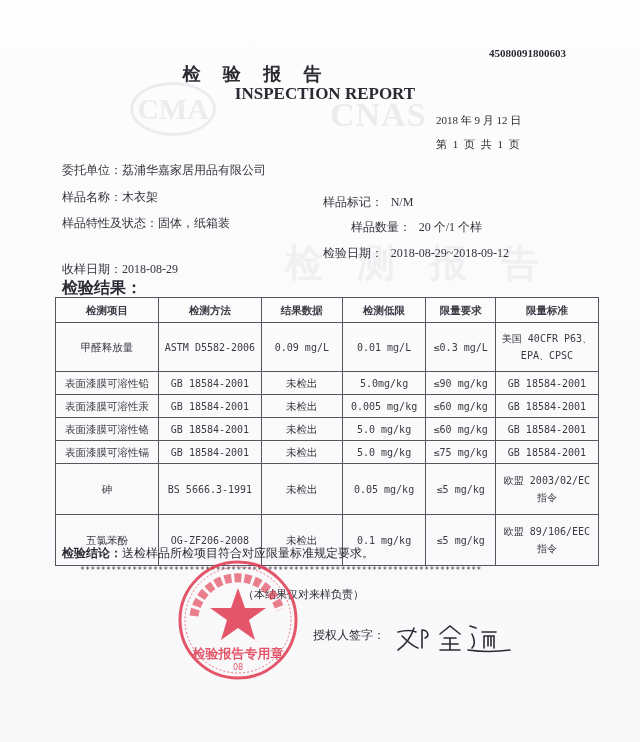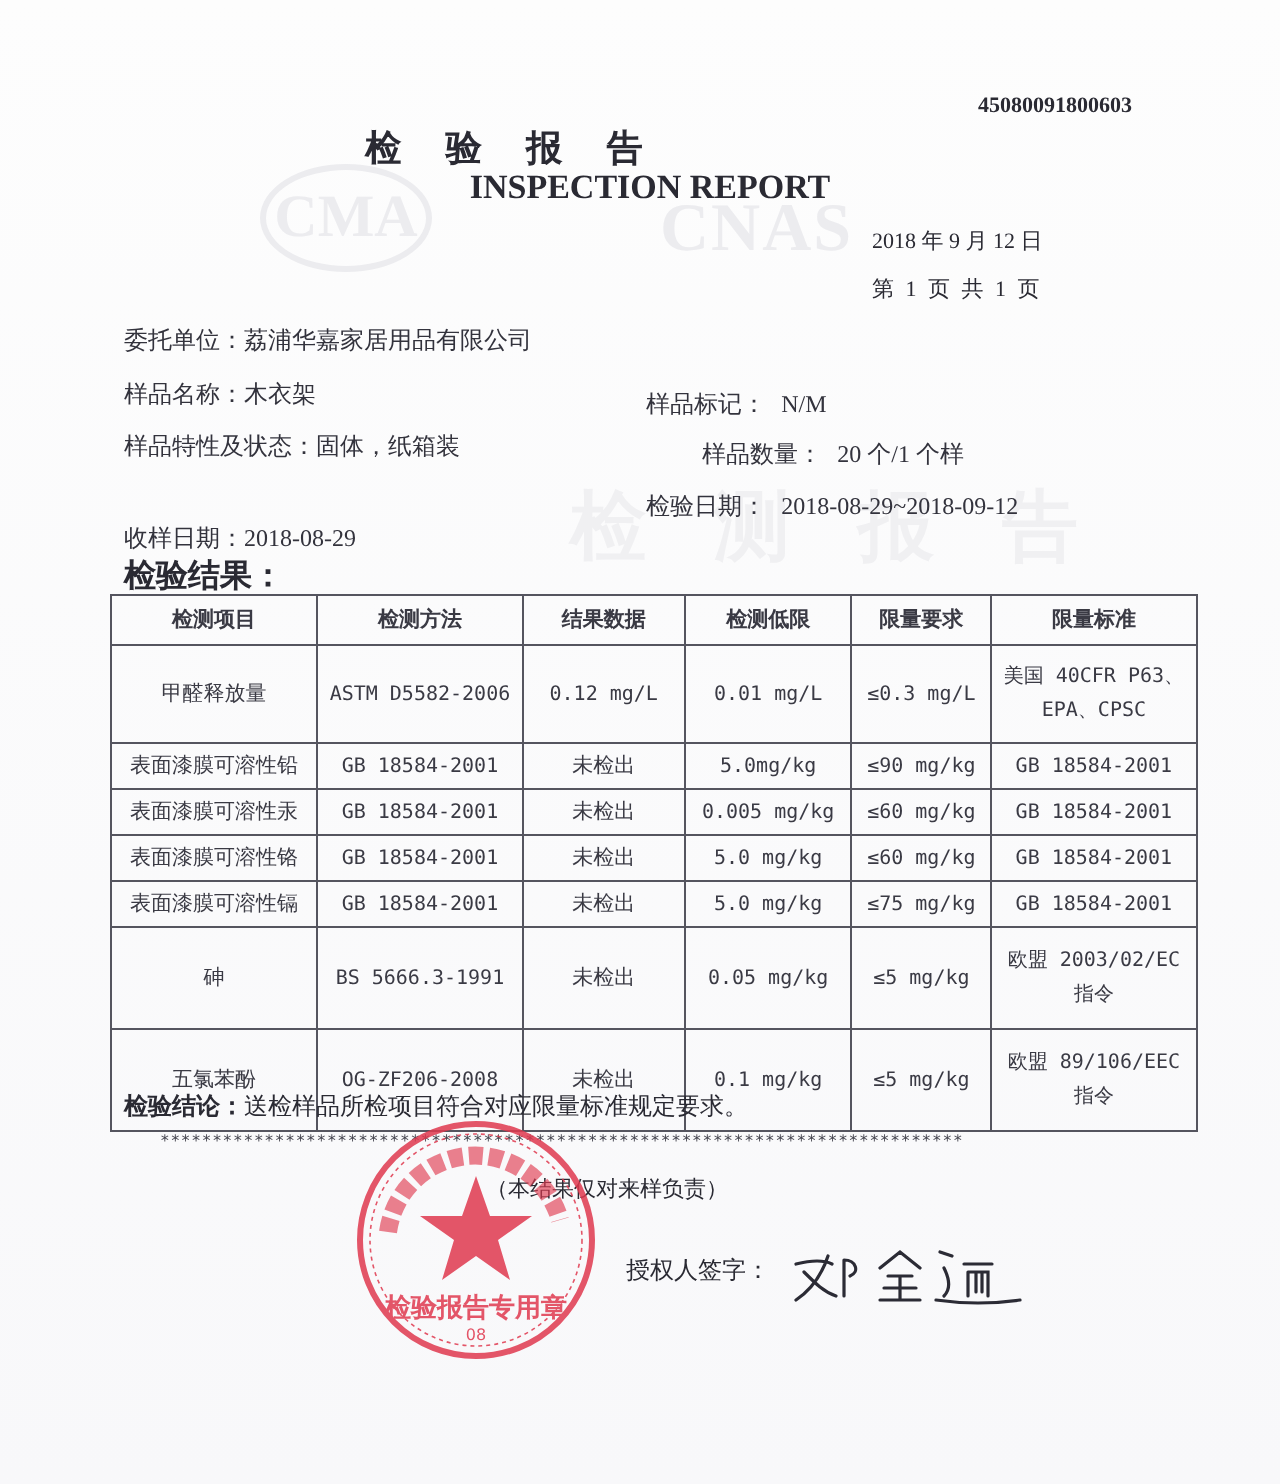--- a/index.html
+++ b/index.html
@@ -242,21 +242,21 @@
         <th class="col3">结果数据</th>
         <th class="col4">检测低限</th>
         <th class="col5">限量要求</th>
         <th class="col6">限量标准</th>
       </tr>
     </thead>
     <tbody>
       <tr class="r-tall">
         <td class="item">甲醛释放量</td>
         <td class="mono">ASTM D5582-2006</td>
-        <td class="mono">0.12 mg/L</td>
+        <td class="mono">0.09 mg/L</td>
         <td class="mono">0.01 mg/L</td>
         <td class="mono">≤0.3 mg/L</td>
         <td class="mono">
             <div>美国 40CFR P63、</div>
             <div>EPA、CPSC</div>
           </td>
       </tr>
       <tr class="r-short">
         <td class="item">表面漆膜可溶性铅</td>
         <td class="mono">GB 18584-2001</td>

